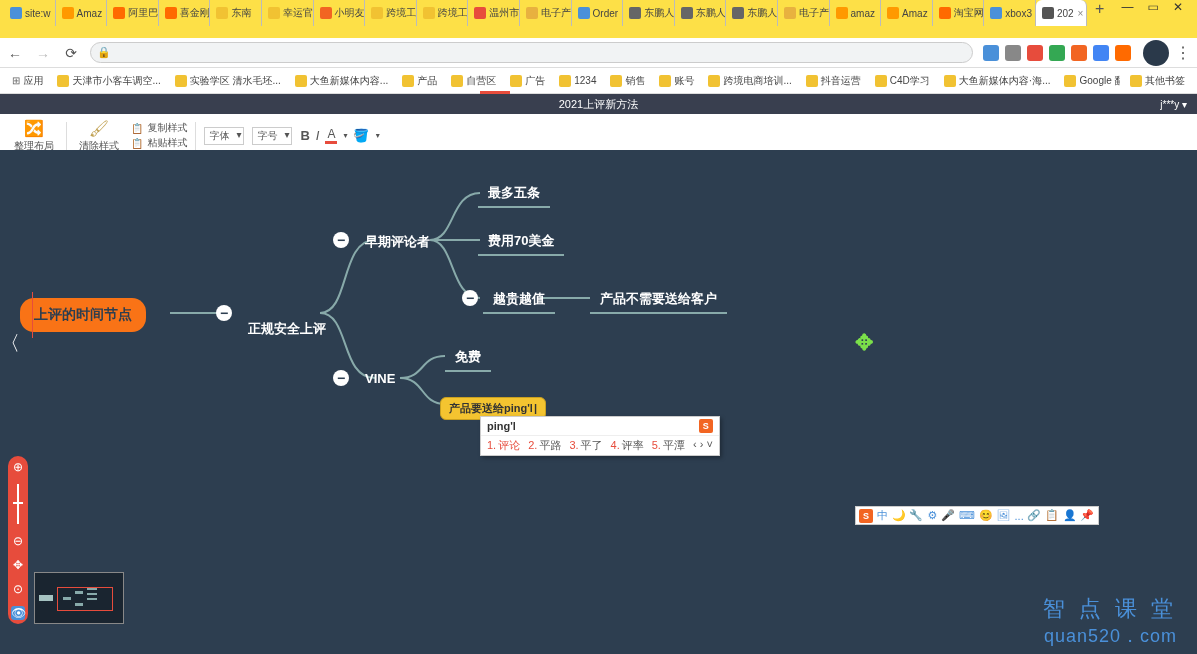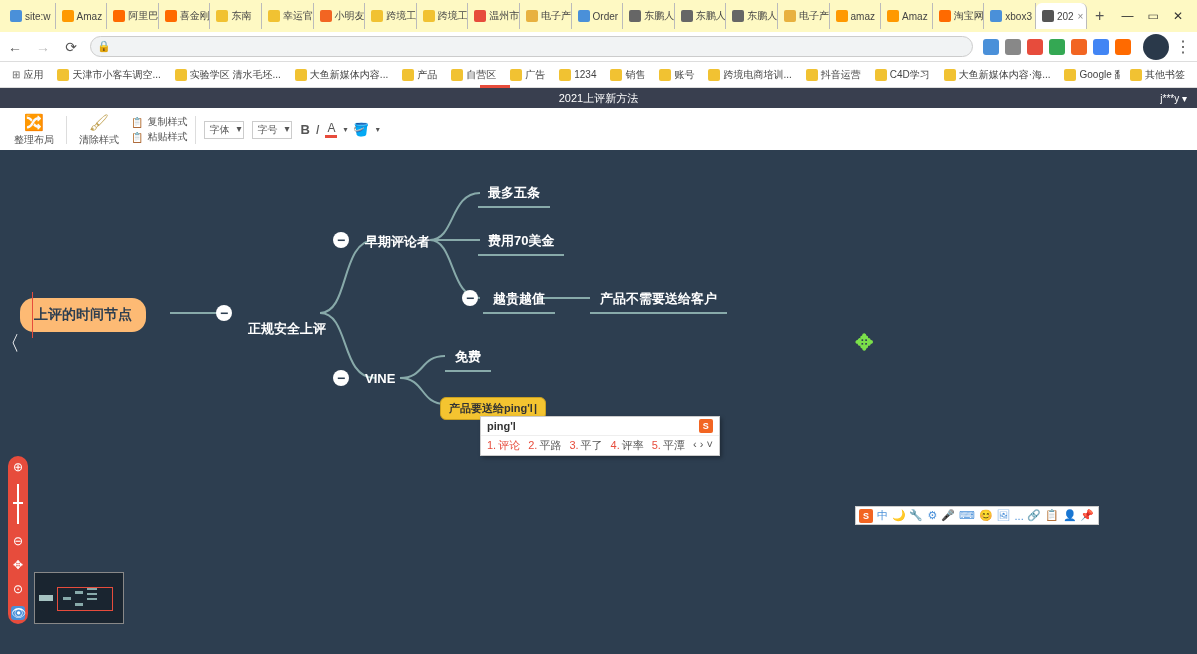--- a/index.html
+++ b/index.html
@@ -1,18 +1,18 @@
 <!DOCTYPE html>
 <html><head>
 <meta charset="utf-8">
 <style>
 * { margin: 0; padding: 0; box-sizing: border-box; font-family: "Microsoft YaHei", Arial, sans-serif; }
 body { width: 1197px; height: 654px; overflow: hidden; background: #2d3e50; position: relative; }
 
-.browser-top { background: #fef9c3; height: 32px; display: flex; align-items: center; padding: 0 4px; }
+.browser-top { background: #fde047; height: 38px; display: flex; align-items: flex-start; padding: 0 4px; }
 .tab { height: 26px; padding: 0 6px; display: flex; align-items: center; font-size: 10px; color: #444; border-right: 1px solid #bbb; flex: 1; min-width: 0; overflow: hidden; white-space: nowrap; cursor: pointer; }
 .tab.active { background: #fff; border-radius: 6px 6px 0 0; }
 .tab .favicon { width: 12px; height: 12px; margin-right: 3px; flex-shrink: 0; border-radius: 2px; }
 .tab-plus { width: 24px; text-align: center; font-size: 16px; color: #555; cursor: pointer; }
 .win-controls { display: flex; gap: 14px; padding: 0 10px; color: #333; font-size: 12px; }
 
 .addr-bar { background: #fff; height: 30px; display: flex; align-items: center; padding: 0 6px; gap: 10px; border-bottom: 1px solid #ddd; }
 .nav-btn { width: 18px; height: 18px; color: #555; cursor: pointer; display: flex; align-items: center; justify-content: center; font-size: 14px; }
 .url-box { flex: 1; font-size: 11px; color: #333; padding: 3px 6px; border: 1px solid #ccc; border-radius: 12px; background: #f1f3f4; display: flex; align-items: center; gap: 4px; }
 .ext-row { display: flex; gap: 6px; align-items: center; }
@@ -30,21 +30,21 @@
 .toolbar { background: #fff; height: 44px; display: flex; align-items: center; padding: 0 10px; gap: 8px; font-size: 10px; color: #555; border-bottom: 1px solid #ccc; }
 .tool-grp { display: flex; flex-direction: column; align-items: center; gap: 1px; padding: 0 4px; cursor: pointer; }
 .tool-ic { font-size: 16px; }
 .sep { width: 1px; height: 28px; background: #ddd; }
 .sel { border: 1px solid #ccc; padding: 1px 14px 1px 4px; font-size: 10px; background: #fff; cursor: pointer; position: relative; }
 .sel::after { content: '▾'; position: absolute; right: 2px; }
 
 .canvas { position: absolute; top: 150px; left: 0; right: 0; bottom: 0; background: #2d3e50; overflow: hidden; }
 
 .node { position: absolute; color: #fff; font-size: 13px; padding: 4px 10px; white-space: nowrap; font-weight: bold; }
-.root { background: #fdba74; color: #2d3e50; border-radius: 14px; padding: 8px 14px; font-size: 14px; }
+.root { background: #f97316; color: #2d3e50; border-radius: 14px; padding: 8px 14px; font-size: 14px; }
 .root::before { content: ''; position: absolute; left: 12px; top: -6px; bottom: -6px; width: 1px; background: #e74c3c; }
 .underline { border-bottom: 2px solid #8aa; }
 .edit-node { background: #f4c430; color: #333; border: 1px solid #c9a020; border-radius: 6px; padding: 3px 8px; font-size: 11px; }
 
 .collapse { position: absolute; width: 16px; height: 16px; border-radius: 50%; background: #fff; color: #2d3e50; font-size: 14px; font-weight: bold; display: flex; align-items: center; justify-content: center; cursor: pointer; line-height: 1; }
 
 .ime { position: absolute; background: #fff; border: 1px solid #ccc; box-shadow: 2px 2px 4px rgba(0,0,0,.3); font-size: 11px; }
 .ime-top { padding: 2px 6px; color: #333; display: flex; align-items: center; gap: 15px; }
 .ime-logo { width: 14px; height: 14px; background: #f26522; color: #fff; font-size: 9px; font-weight: bold; display: flex; align-items: center; justify-content: center; border-radius: 2px; }
 .ime-cand { padding: 2px 6px; display: flex; gap: 8px; border-top: 1px solid #eee; }
@@ -383,15 +383,19 @@
     <div class="mm" style="left:4px;top:22px;width:14px;height:6px"></div>
     <div style="position:absolute;left:22px;top:14px;width:56px;height:24px;border:1px solid #e74c3c"></div>
     <div class="mm" style="left:28px;top:24px;width:8px;height:3px;background:#8aa"></div>
     <div class="mm" style="left:40px;top:18px;width:8px;height:3px;background:#8aa"></div>
     <div class="mm" style="left:40px;top:30px;width:8px;height:3px;background:#8aa"></div>
     <div class="mm" style="left:52px;top:15px;width:10px;height:2px;background:#8aa"></div>
     <div class="mm" style="left:52px;top:20px;width:10px;height:2px;background:#8aa"></div>
     <div class="mm" style="left:52px;top:25px;width:10px;height:2px;background:#8aa"></div>
   </div>
 
+  <div class="watermark">
+    <div class="l1">智 点 课 堂</div>
+    <div class="l2">quan520．com</div>
+  </div>
 </div>
 
 <div class="arrow-left">〈</div>
 
 </body></html>

